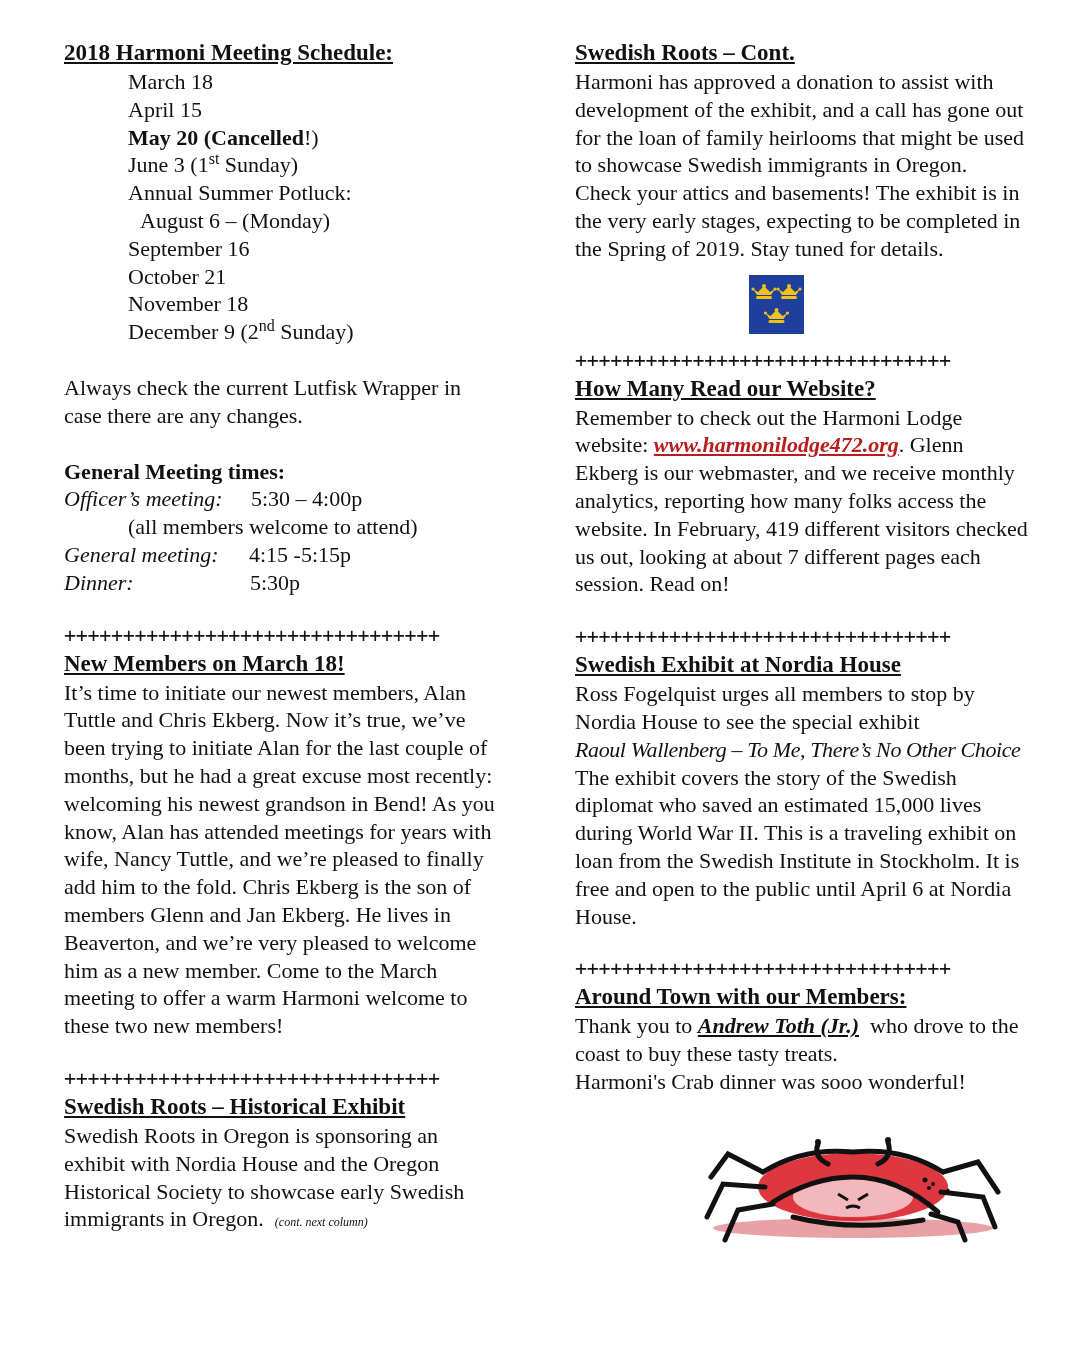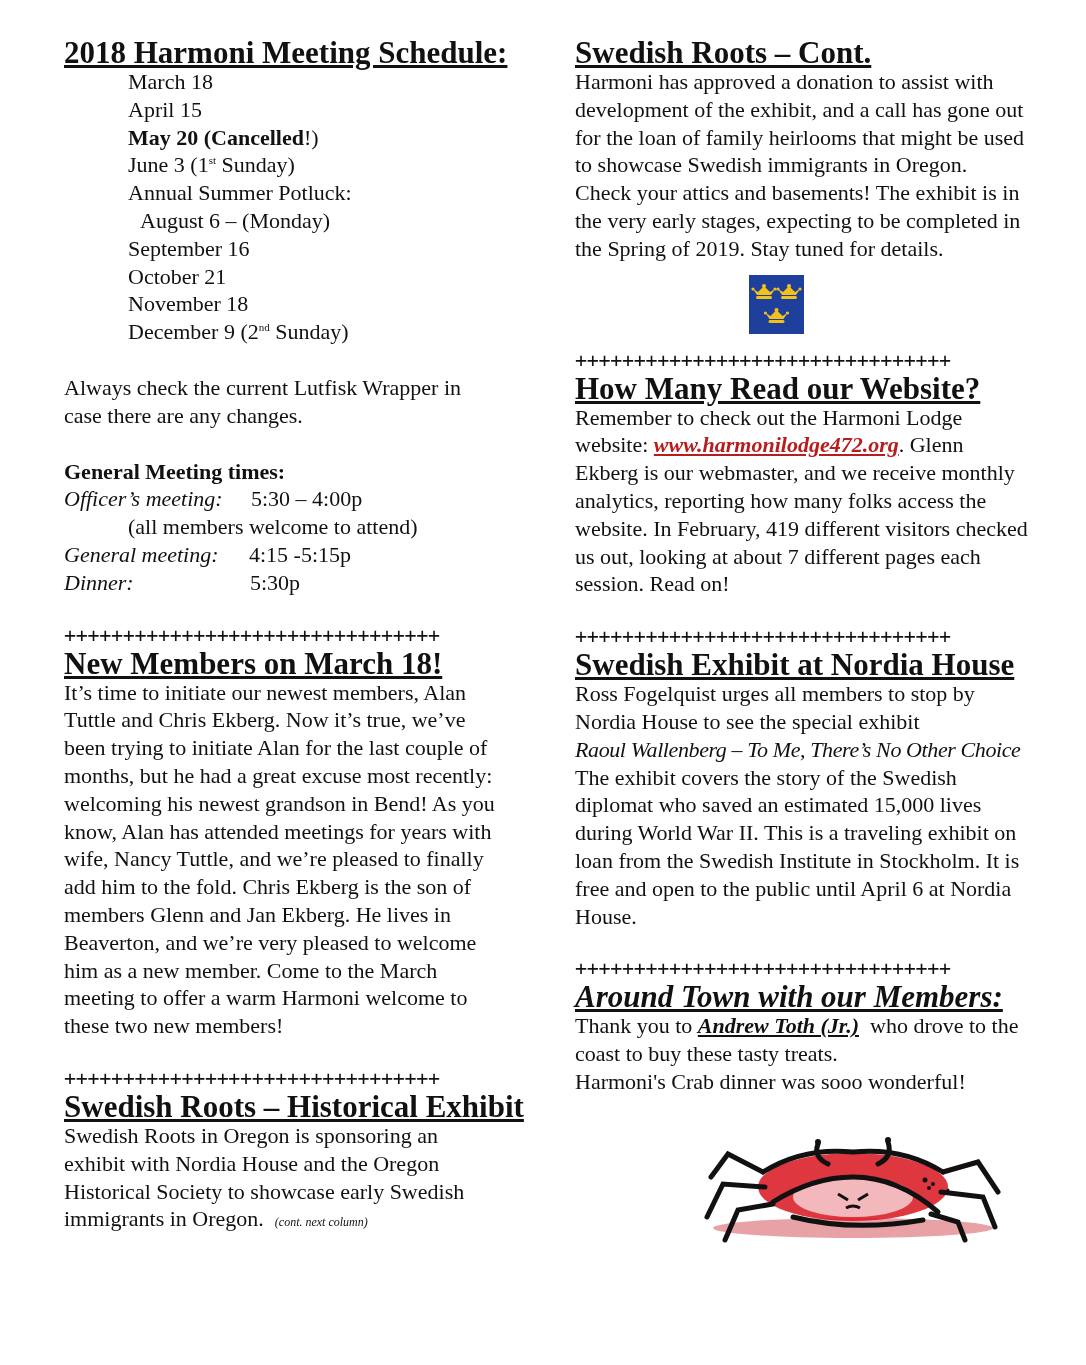--- a/index.html
+++ b/index.html
@@ -2,26 +2,26 @@
 <html><head>
 <meta charset="utf-8">
 <style>
   html, body { margin:0; padding:0; background:#ffffff; }
   body { width:1086px; height:1365px; position:relative; overflow:hidden;
          font-family:"Liberation Serif","DejaVu Serif",serif; color:#111; }
   .col { position:absolute; top:38px; }
   .col.left { left:64px; width:460px; }
   .col.right { left:575px; width:470px; }
   .line { font-size:22px; line-height:27.8px; white-space:nowrap; }
-  .h { font-weight:bold; text-decoration:underline; font-size:31px; line-height:30px; white-space:nowrap; }
-  .h.italic { font-style:italic; }
+  .h { font-weight:bold; text-decoration:underline; font-size:23px; line-height:30px; white-space:nowrap; }
+  .h.italic { }
   .indent { padding-left:64px; }
   .indent2 { padding-left:76px; }
   .bold { font-weight:bold; }
-  sup { font-size:11px; line-height:0; }
+  sup { font-size:16px; line-height:0; }
   .gap { height:28px; }
   .plus { font-size:20px; line-height:28px; letter-spacing:-0.3px; white-space:nowrap; font-family:"DejaVu Sans Mono","Liberation Mono",monospace; }
   .p { font-size:22px; line-height:27.8px; }
   .link { color:#b91c1c; font-weight:bold; font-style:italic; text-decoration:underline; }
   .person { font-weight:bold; font-style:italic; text-decoration:underline; }
   .small-italic { font-style:italic; font-size:12px; }
   .ital { font-style:italic; white-space:nowrap; letter-spacing:-0.4px; }
   .tab { display:inline-block;font-style:italic; }
   .flag { display:block; margin:12px 0 0 174px; width:55px; height:59px; }
   .crab { display:block; margin:36px 0 0 128px; width:300px; height:112px; }

